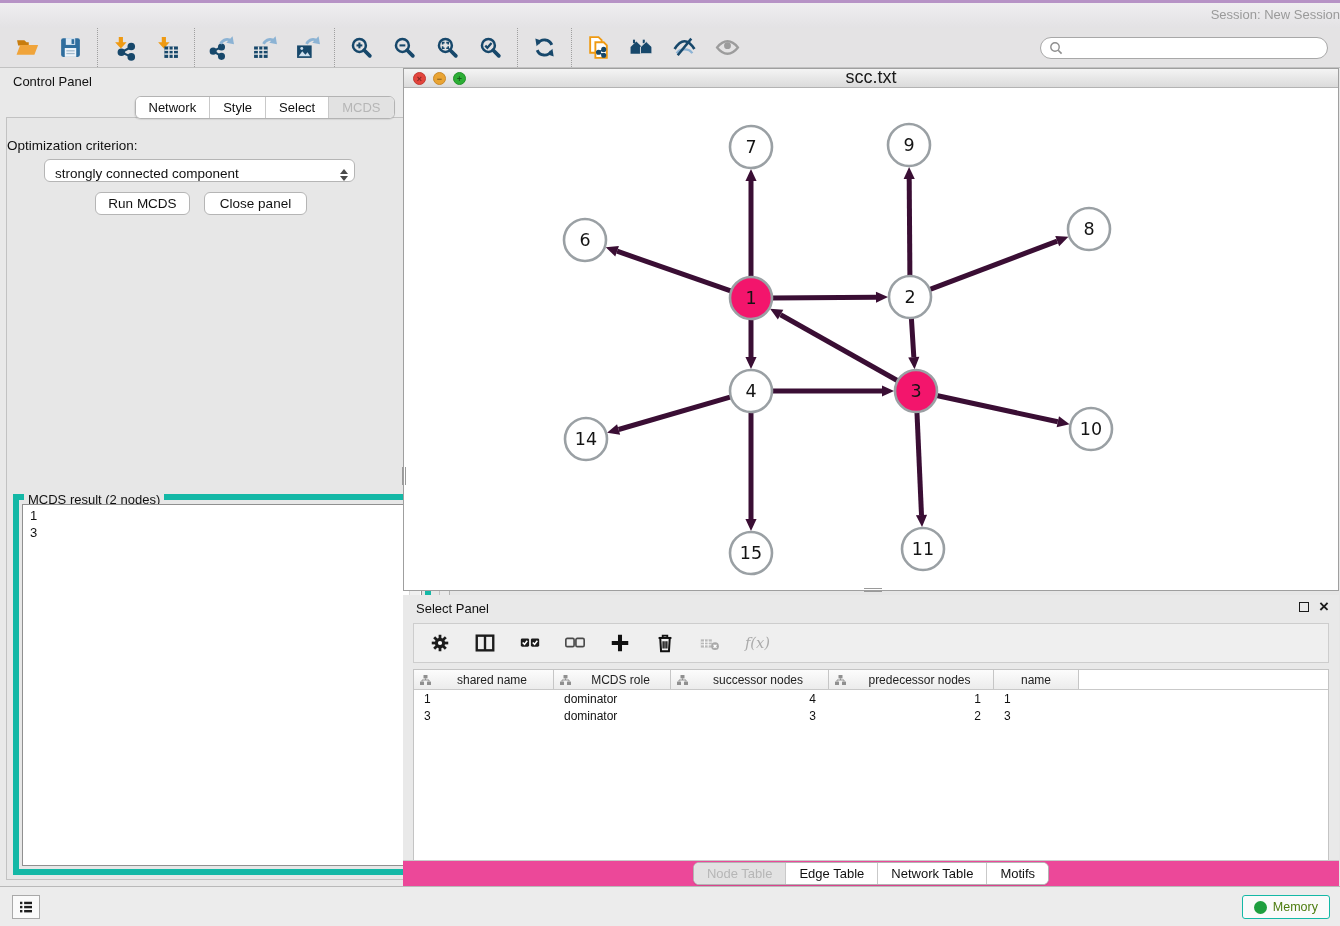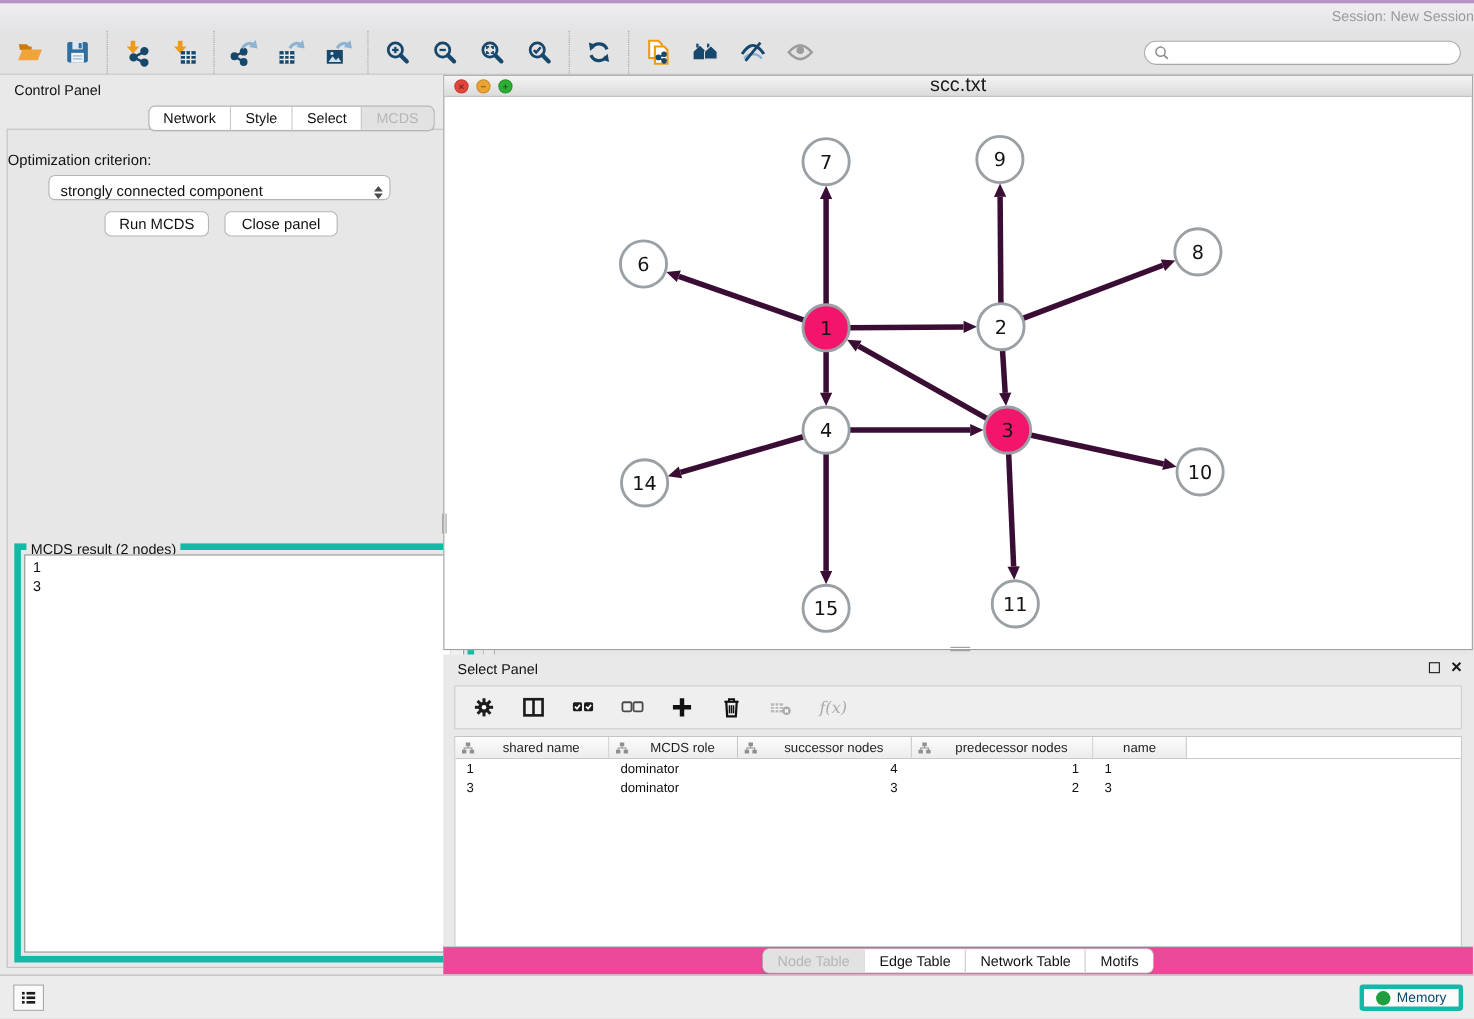--- a/index.html
+++ b/index.html
@@ -106,22 +106,22 @@
   .al-right{text-align:right;padding-right:13px;}
   .tp-tabs-bar{position:absolute;left:0;right:0;bottom:0;height:26px;background:#ec4899;
     border-top:1px solid #cacaca;display:flex;justify-content:center;align-items:center;}
 
   
   .statusbar{position:absolute;left:0;bottom:0;width:100%;height:40px;background:#ececec;
     border-top:1px solid #b9b9b9;}
   .sb-left-btn{position:absolute;left:12px;top:8px;width:28px;height:24px;background:#fafafa;
     border:1px solid #a9a9a9;display:flex;align-items:center;justify-content:center;}
   .sb-left-btn svg{width:18px;height:18px;}
-  .memory-btn{position:absolute;right:10px;top:8px;height:24px;background:#fafafa;border:4px solid #14b8a6;
-    border-radius:3px;display:flex;align-items:center;gap:6px;padding:0 11px;font-size:12.5px;color:#0c4a6e;}
+  .memory-btn{position:absolute;right:10px;top:8px;height:24px;background:#fafafa;border:1px solid #14b8a6;
+    border-radius:3px;display:flex;align-items:center;gap:6px;padding:0 11px;font-size:12.5px;color:#4d7c0f;}
   .memory-dot{width:13px;height:13px;border-radius:50%;}
 </style>
 </head>
 <body>
 
 <div class="titlebar">
   <span class="title">Session: New Session</span>
 </div>
 
 <div class="toolbar">

